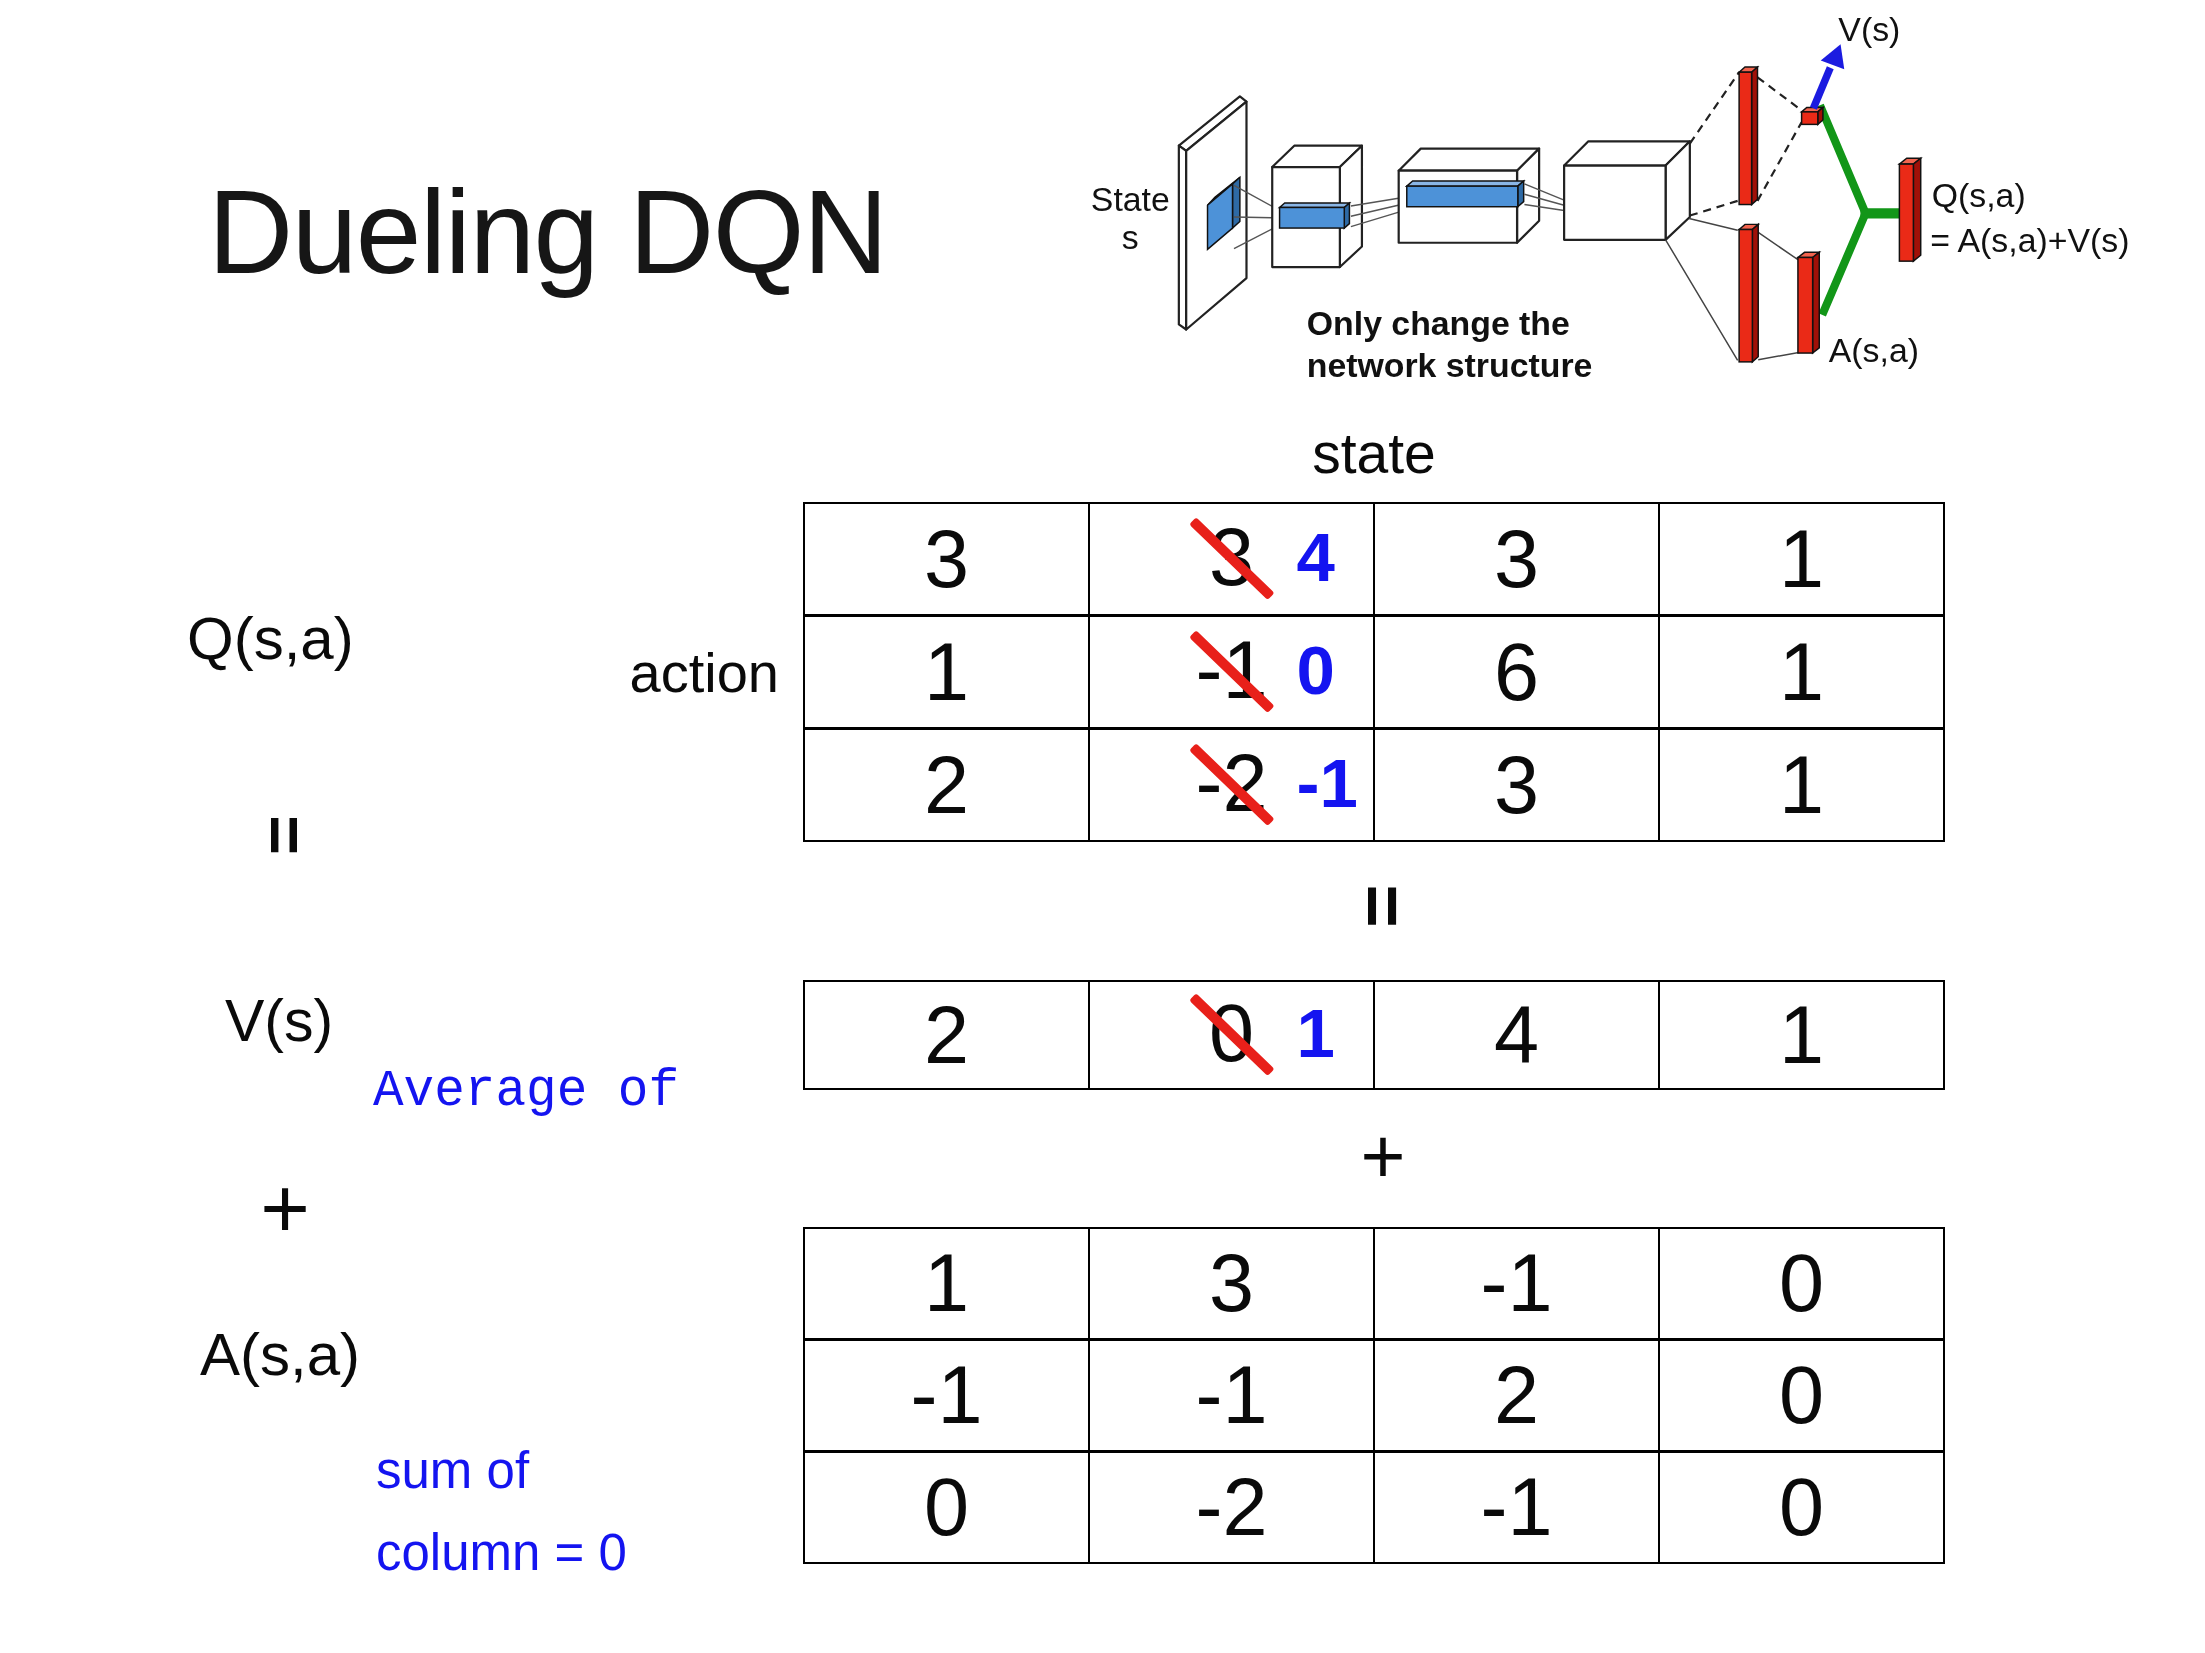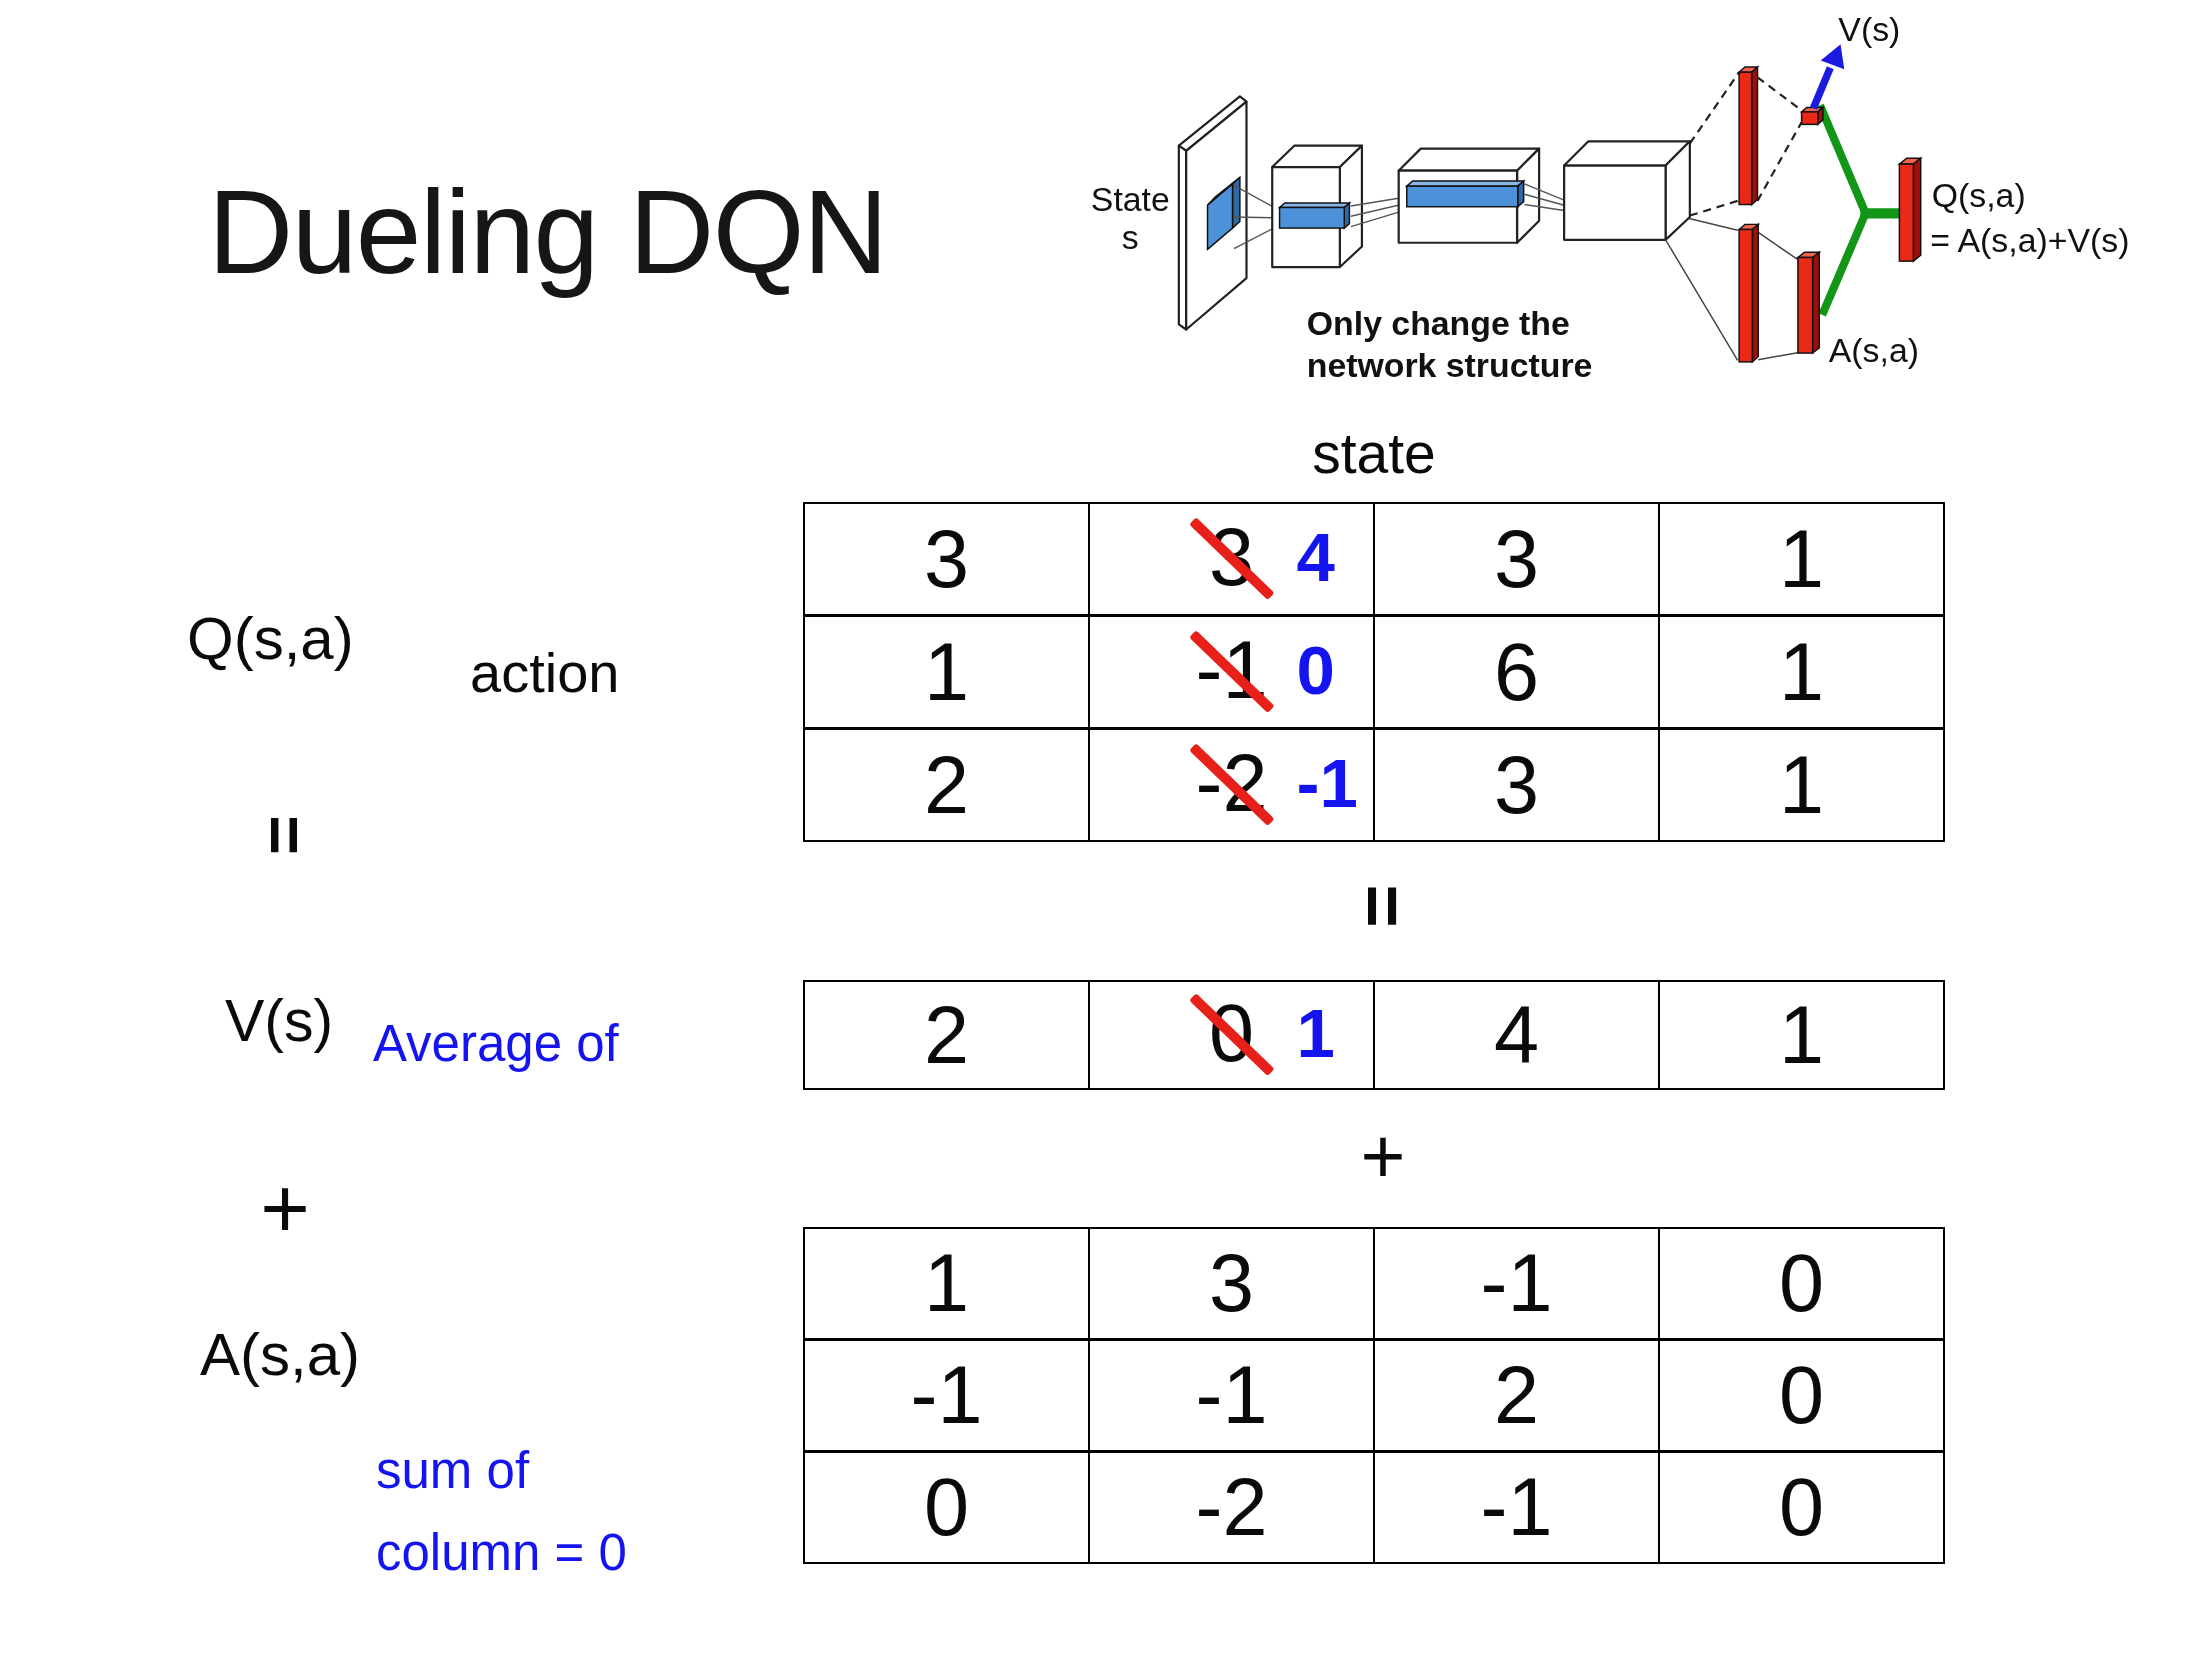--- a/index.html
+++ b/index.html
@@ -27,25 +27,25 @@
   .q-label{left:187px;top:609px;font-size:60px;}
   .v-label{left:225px;top:992px;font-size:59px;}
   .a-label{left:200px;top:1325px;font-size:60px;}
   .sign{display:flex;align-items:center;justify-content:center;line-height:1;}
   .equals-left{left:248px;top:798px;width:74px;height:74px;font-size:68px;font-weight:700;}
   .equals-mid{left:1338px;top:862px;width:88px;height:88px;font-size:74px;font-weight:700;}
   .rot90{transform:rotate(90deg);display:inline-block;}
   .plus-left{left:241px;top:1164px;width:88px;height:88px;font-size:85px;}
   .plus-mid{left:1339px;top:1112px;width:88px;height:88px;font-size:77px;}
   .note{color:var(--blue);font-size:51px;white-space:nowrap;}
-  .avg-note{left:373px;top:1004px;line-height:79px;}
+  .avg-note{left:373px;top:1052px;line-height:79px;font-family:Liberation Mono, monospace;}
   .sum-note{left:376px;top:1430px;line-height:82px;}
   
   .state-header{left:803px;top:425px;width:1142px;text-align:center;font-size:57px;line-height:1;}
-  .action-header{left:470px;top:645px;width:309px;font-size:56px;line-height:1;}
+  .action-header{left:470px;top:645px;width:309px;text-align:right;font-size:56px;line-height:1;}
   
   .mtable{border:2.2px solid #000;background:#fff;display:flex;flex-direction:column;box-sizing:border-box;}
   #q-table{left:803px;top:502px;width:1142px;height:340px;}
   #v-table{left:803px;top:980px;width:1142px;height:110px;}
   #a-table{left:803px;top:1227px;width:1142px;height:337px;}
   .trow{flex:1;display:flex;}
   .trow + .trow{border-top:3.7px solid #000;}
   .cell{flex:1;position:relative;display:flex;align-items:center;justify-content:center;}
   .cell + .cell{border-left:2.9px solid #000;}
   .cell .num{font-size:81px;line-height:1;color:var(--ink);}

